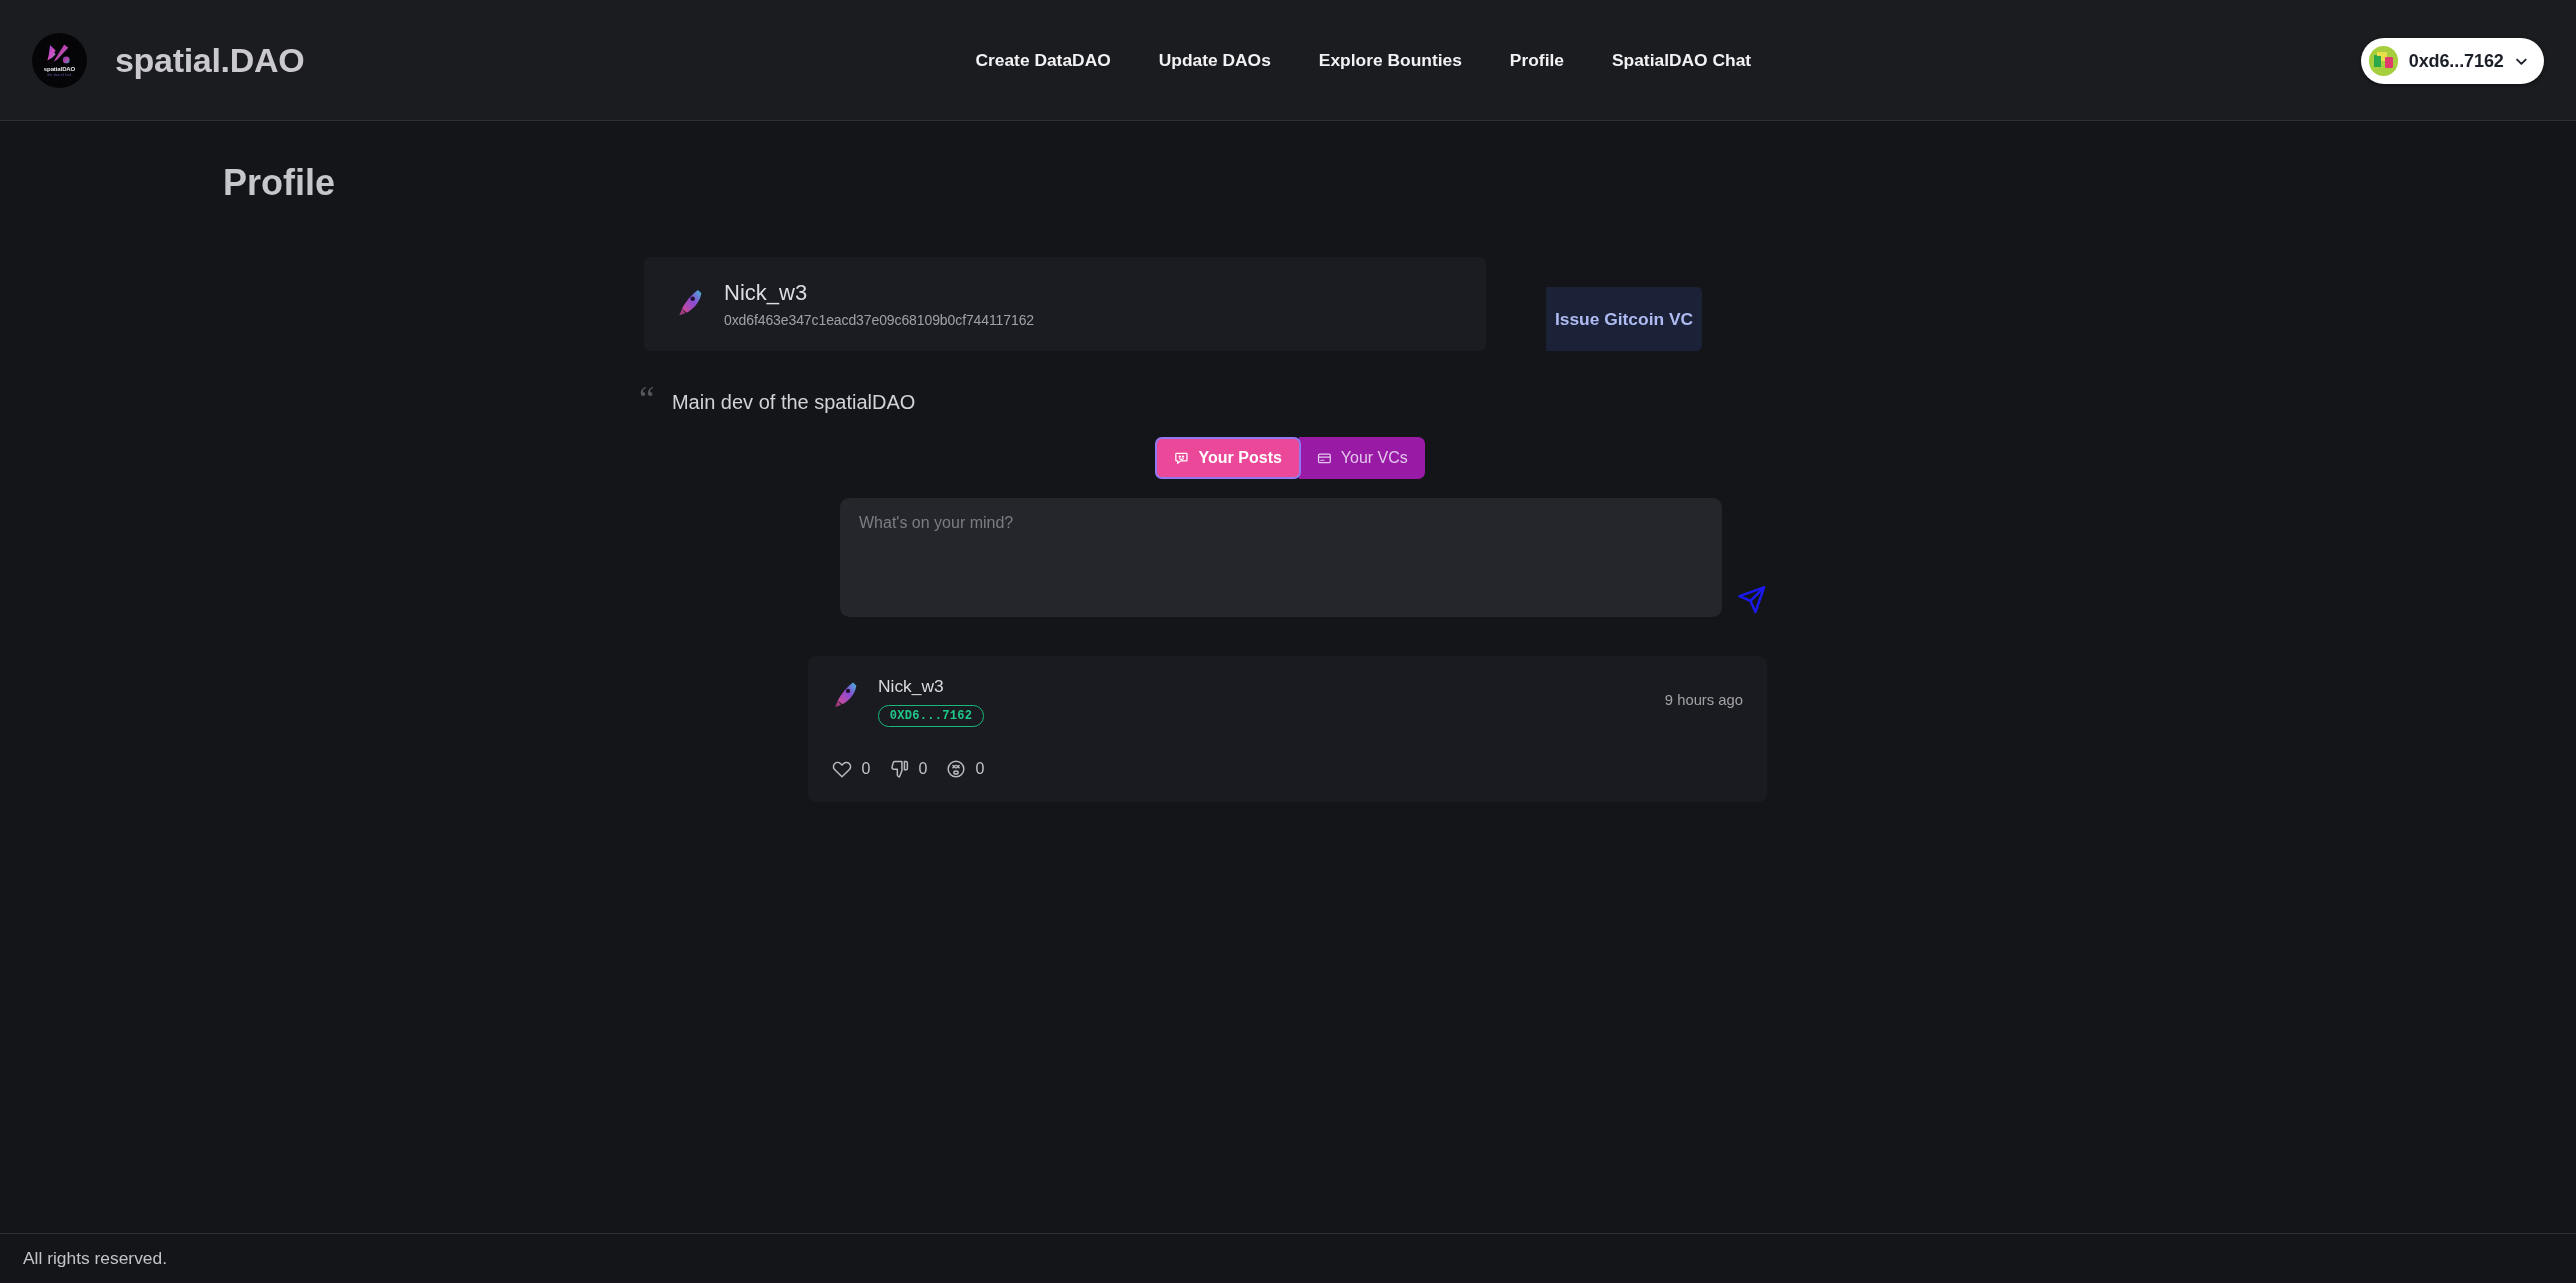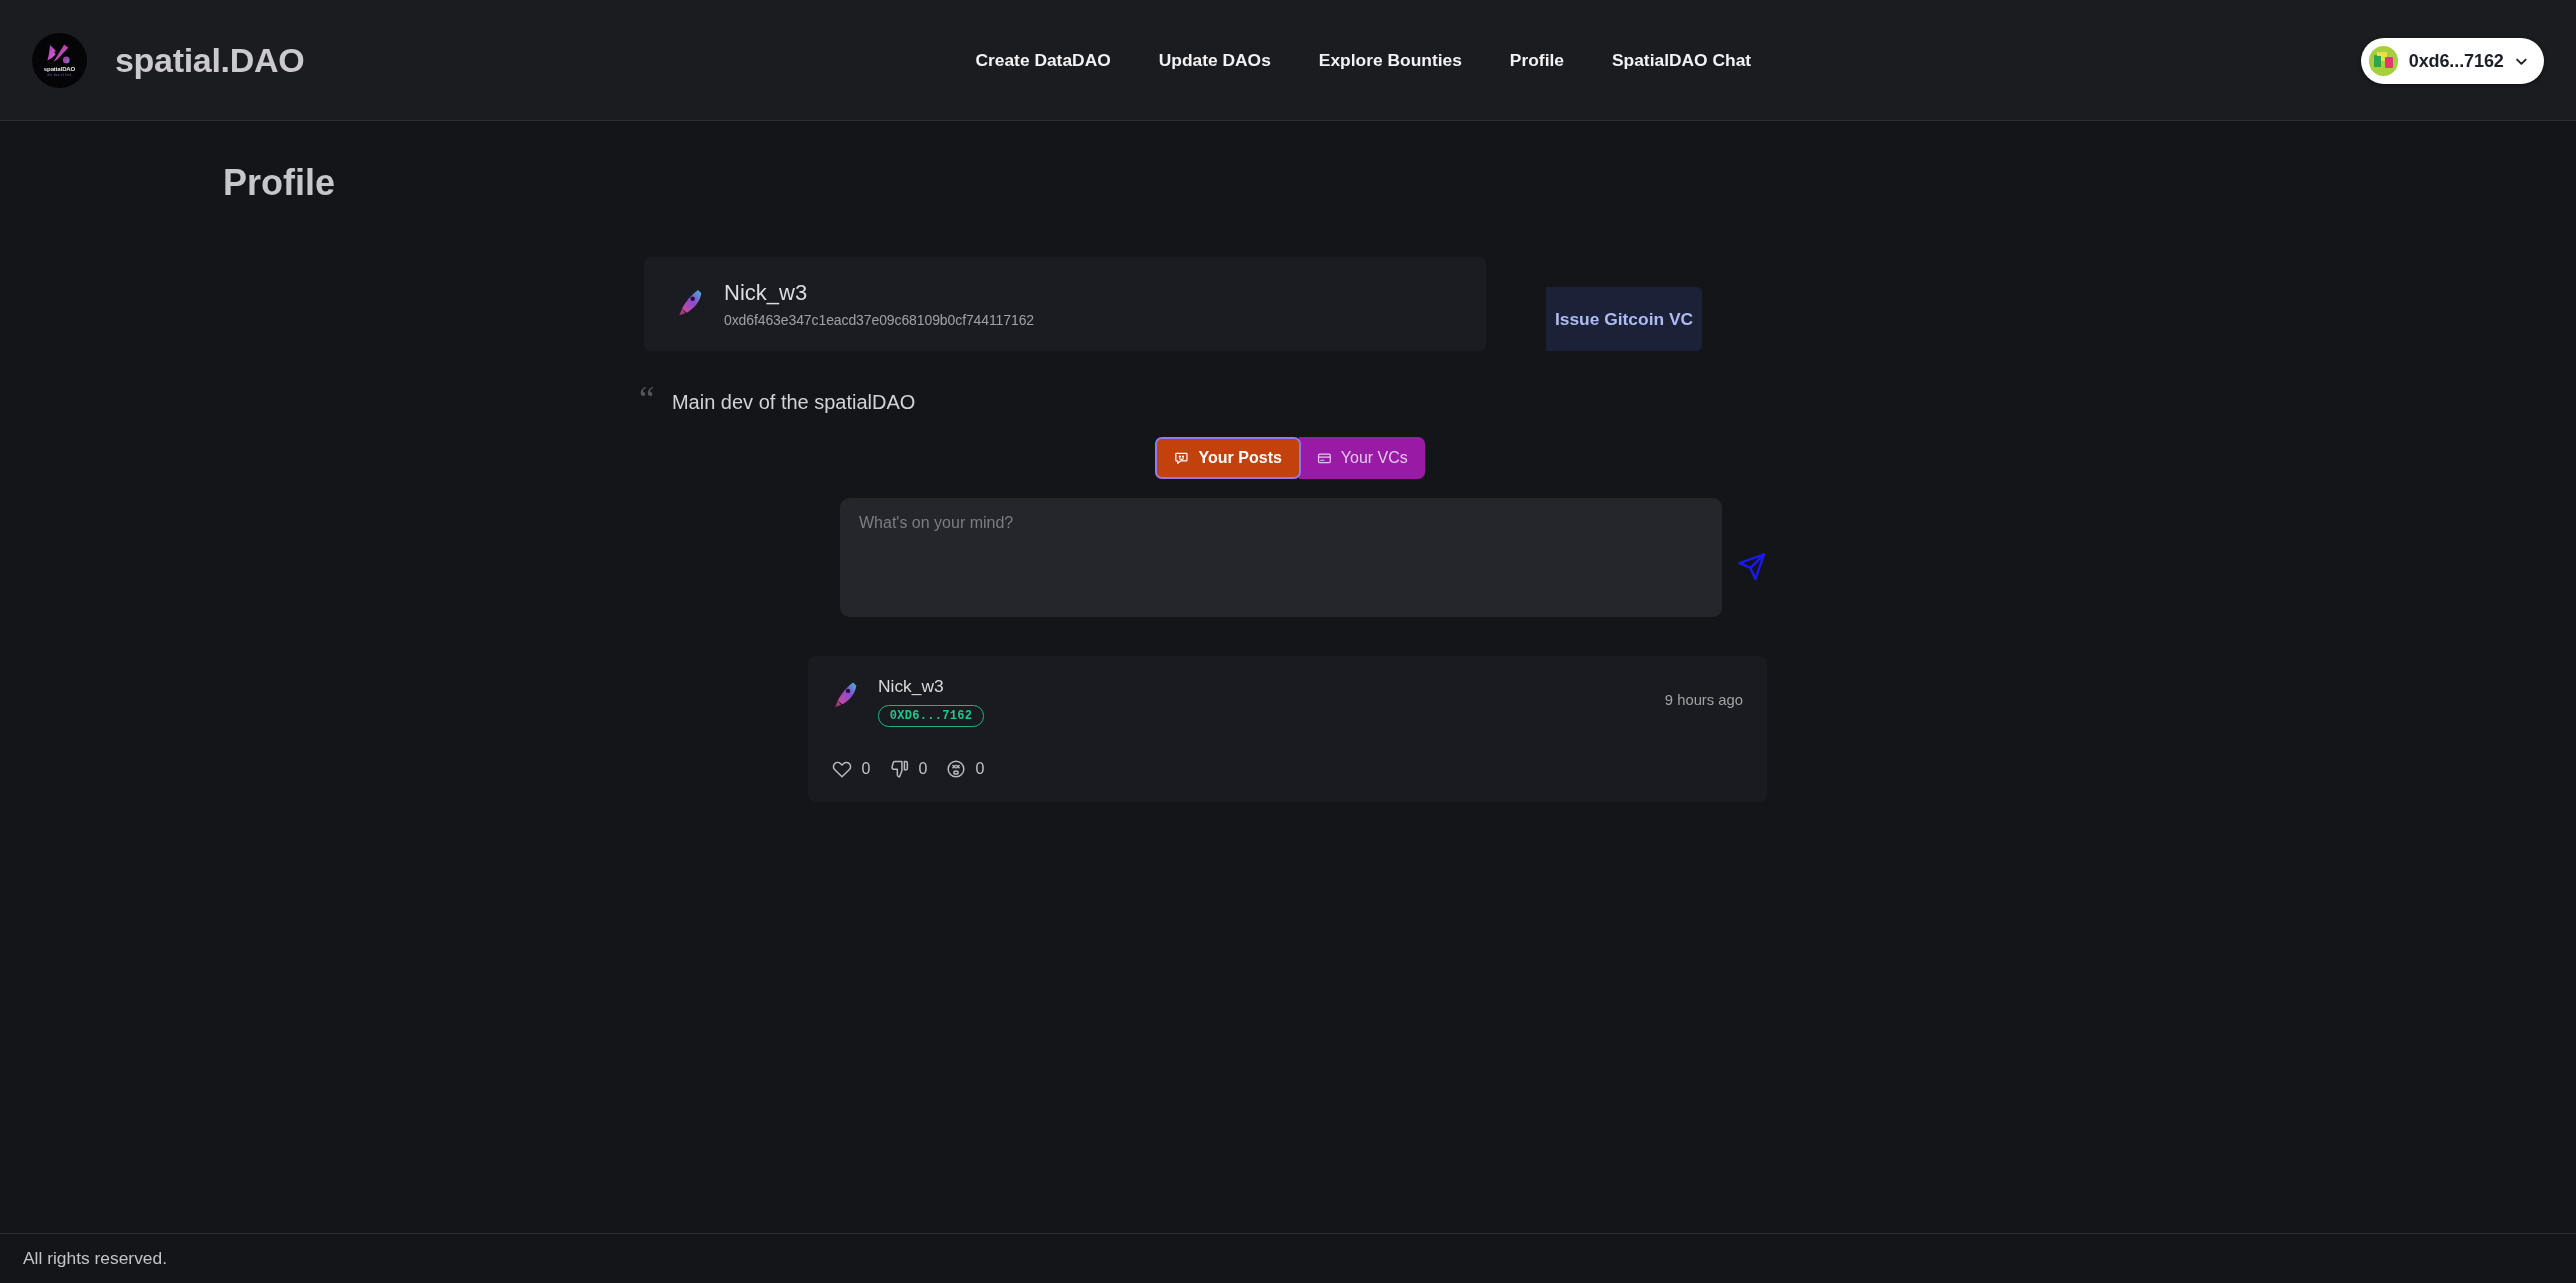--- a/index.html
+++ b/index.html
@@ -114,28 +114,28 @@
     display: flex; border-radius: 6.7px; overflow: visible;
   }
   .tab {
     height: 42px; display: flex; align-items: center; gap: 9.4px;
     padding: 0 17.4px; background: #991ba5; border: none; cursor: pointer;
     font-family: inherit; font-size: 16px;
   }
   .tab.first { border-radius: 6.7px 0 0 6.7px; }
   .tab.last  { border-radius: 0 6.7px 6.7px 0; }
   .tab.active {
-    background: #c2410c; color: #ffffff; font-weight: bold;
+    background: #ec4899; color: #ffffff; font-weight: bold;
     border: 2px solid #8e79ee; border-radius: 6.7px; z-index: 2; margin-right: -2px;
   }
   .tab.inactive { color: #e4c7ec; }
   .tab svg { display: block; }
 
   
-  .composer { position: absolute; left: 808px; top: 498px; display: flex; align-items: flex-start; padding-left: 32px; }
+  .composer { position: absolute; left: 808px; top: 498px; display: flex; align-items: flex-end; padding-left: 32px; }
   .composer textarea {
     width: 882px; height: 119px;
     background: #25262c; border: none; border-radius: 9.4px;
     color: #d6d7dc; font-family: inherit; font-size: 16px;
     padding: 16px 19px; resize: none; outline: none;
   }
   .composer textarea::placeholder { color: #7b7d86; }
   .send-btn {
     background: none; border: none; cursor: pointer;
     margin-left: 14.8px; margin-top: 54px; padding: 0;

